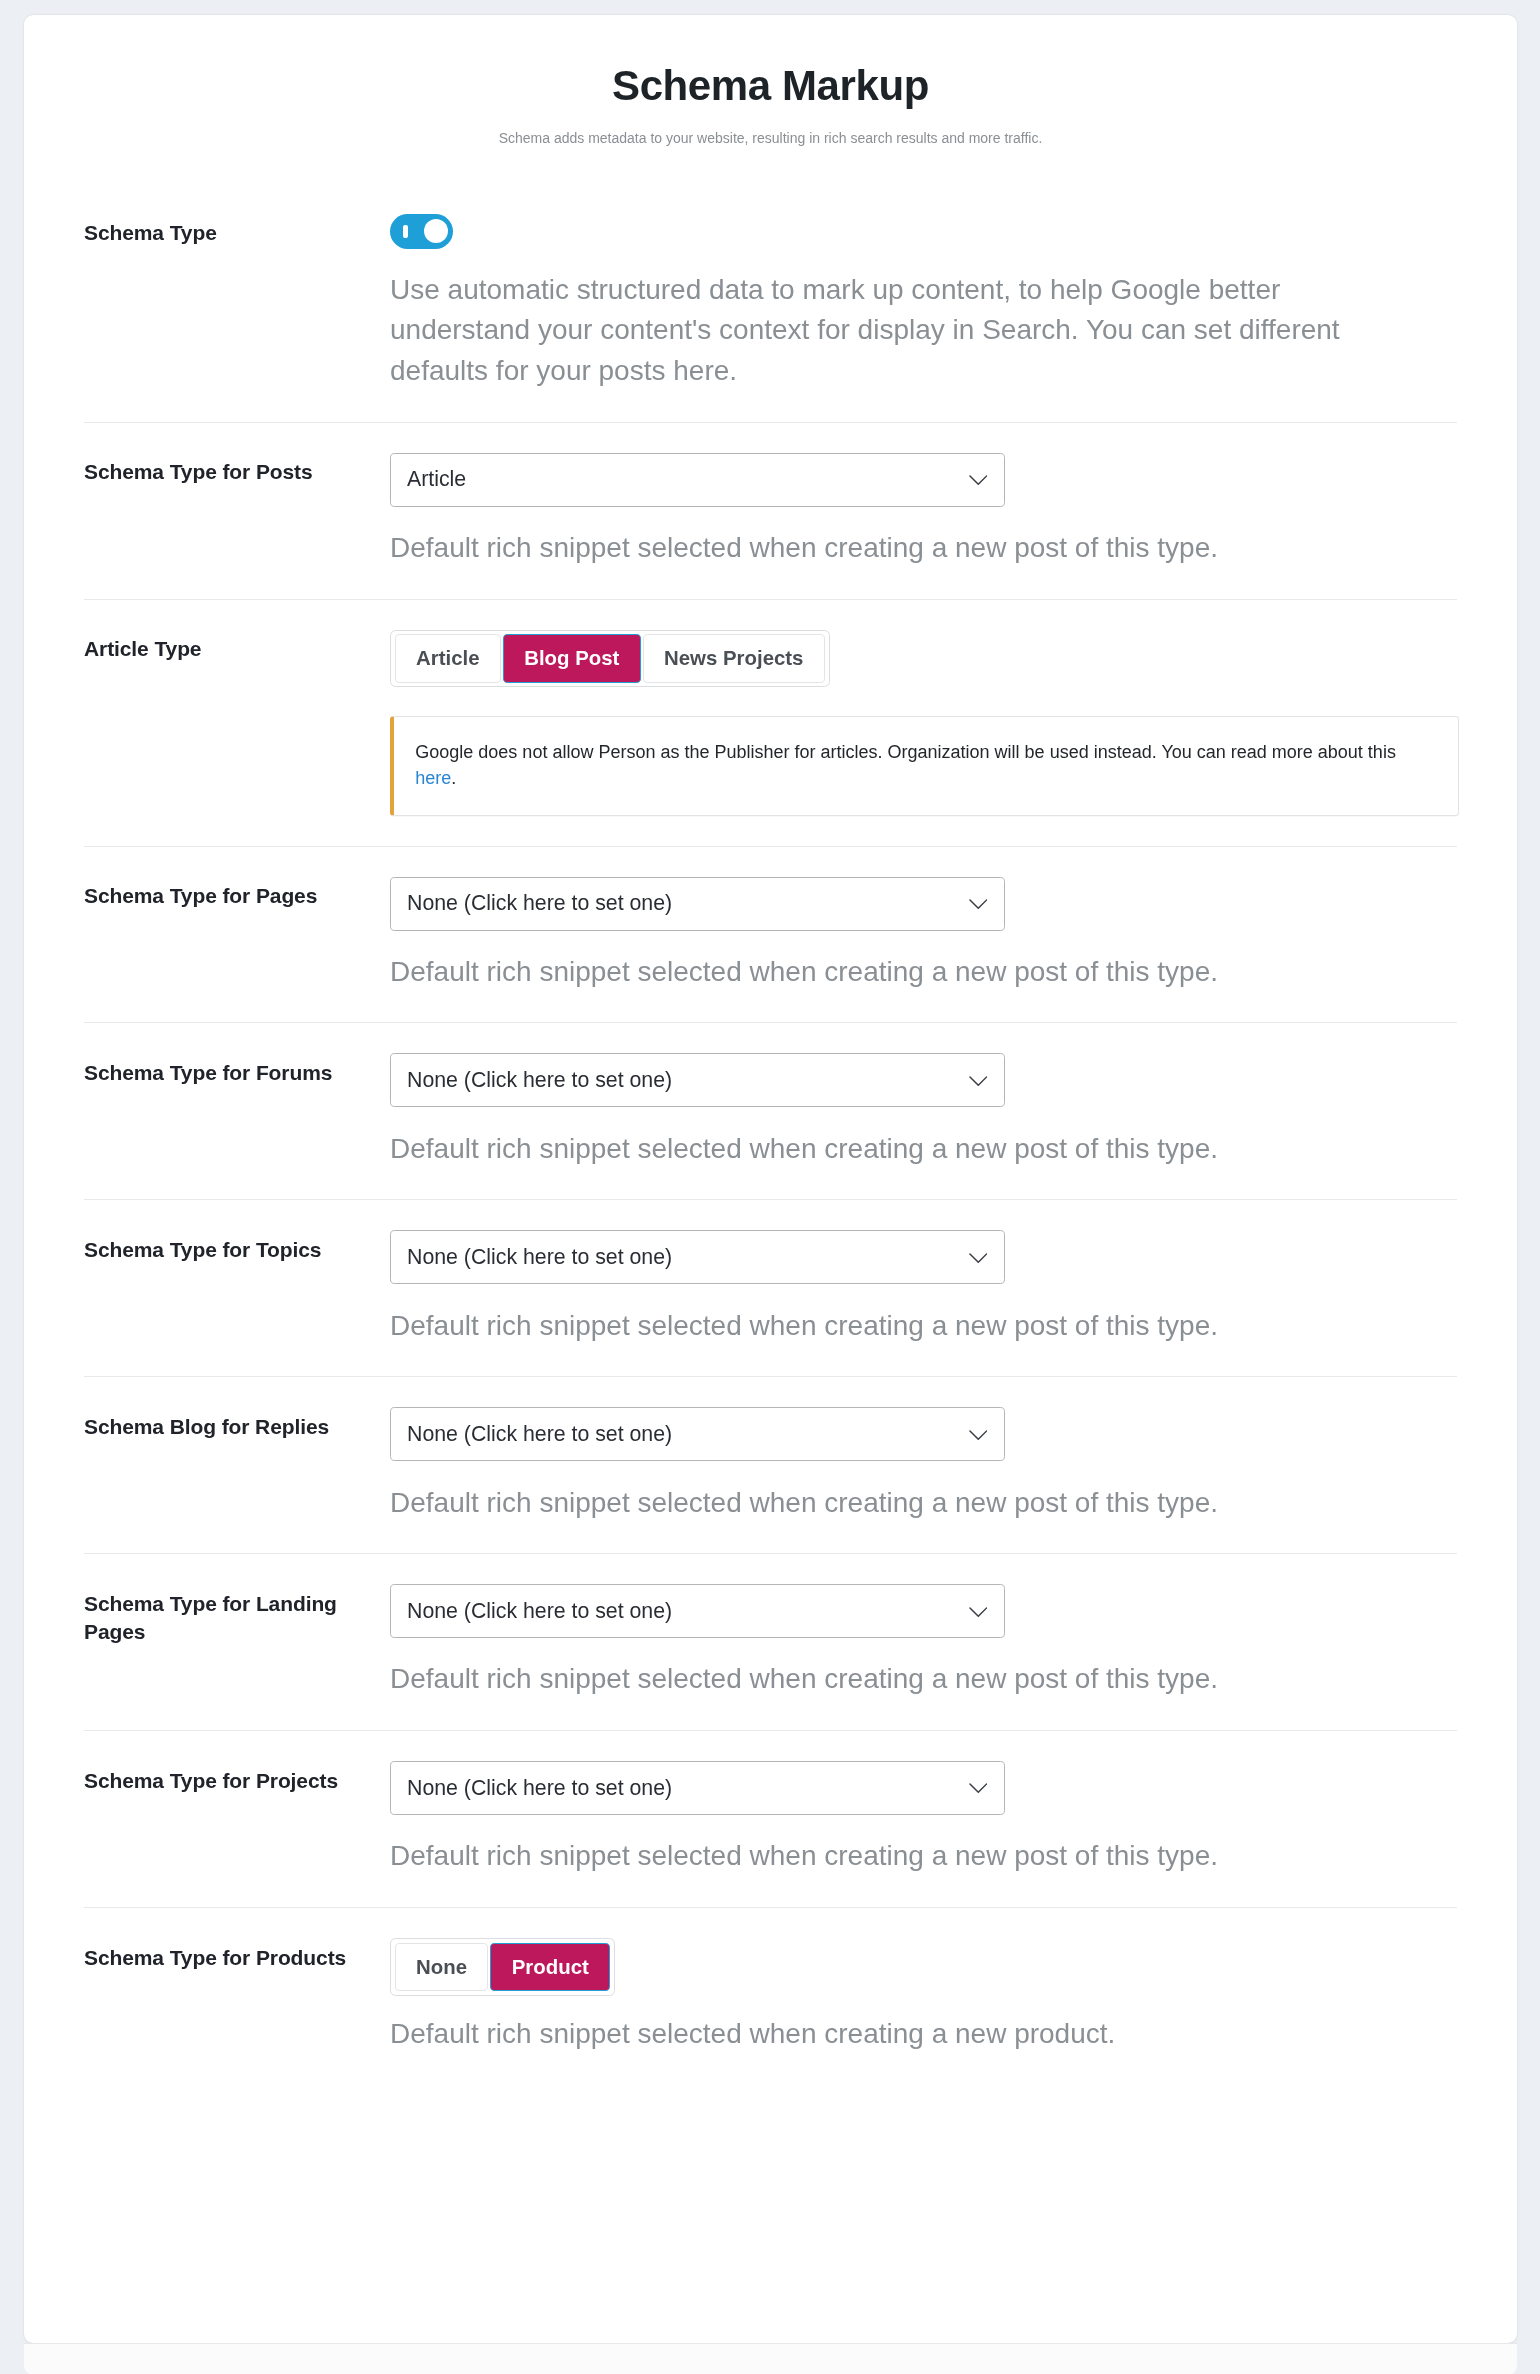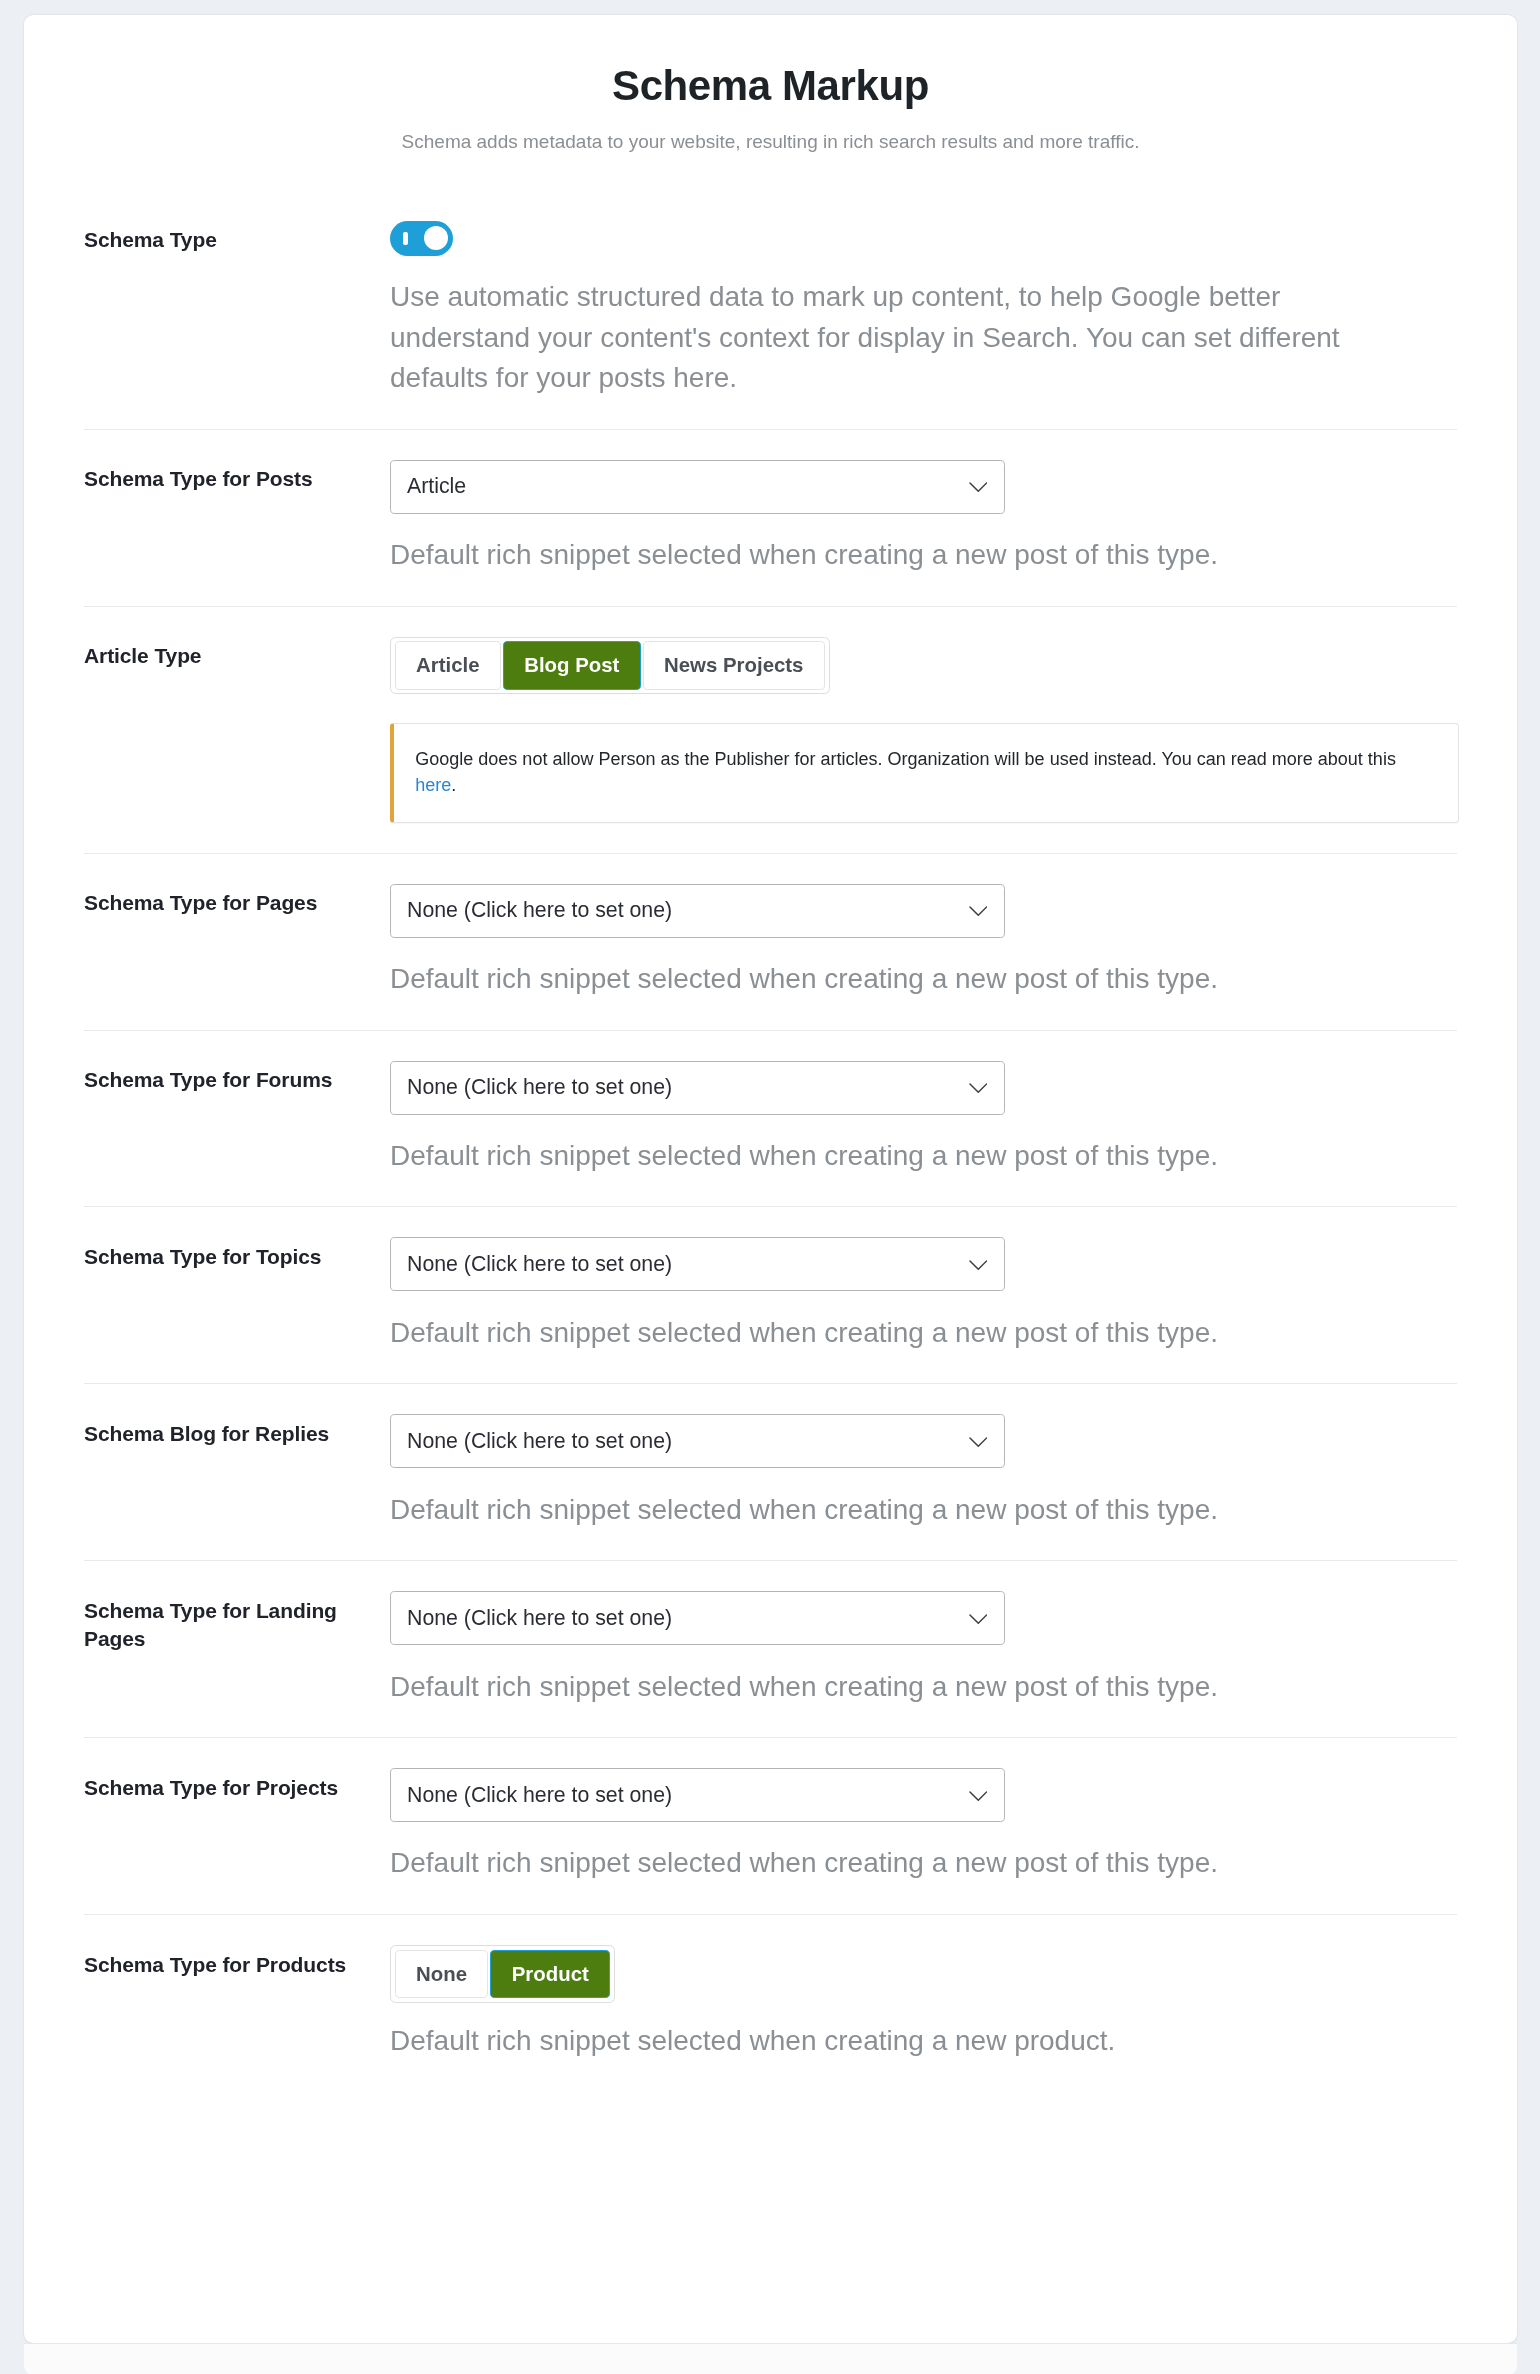--- a/index.html
+++ b/index.html
@@ -50,21 +50,21 @@
   .hdr-title {
     font-size: 42px;
     font-weight: bold;
     color: #1d2327;
     letter-spacing: -0.4px;
     line-height: 1.1;
   }
   .hdr-sub {
     margin: 19.5px auto 0;
     width: 863px;
-    font-size: 19px;
+    font-size: 14px;
     line-height: 1.42;
     color: #8a8f94;
     font-weight: 400;
   }
 
   
   .rows {
     margin-top: 35px;
     padding: 0 60px 0 60px;
   }
@@ -174,21 +174,21 @@
     color: #4a4f55;
     background: #ffffff;
     border: 0.9px solid #e3e4e6;
     border-radius: 4.6px;
     padding: 11px 20.4px;
     line-height: 1.2;
     cursor: pointer;
     white-space: nowrap;
   }
   .btn-group .btn.active {
-    background: #4d7c0f;
+    background: #be185d;
     border-color: #1e9fd8;
     color: #ffffff;
   }
   .btn-group .btn + .btn { margin-left: 1.9px; }
 
   
   .notice {
     margin-top: 29px;
     width: 1069px;
     border: 0.9px solid #e2e3e5;

